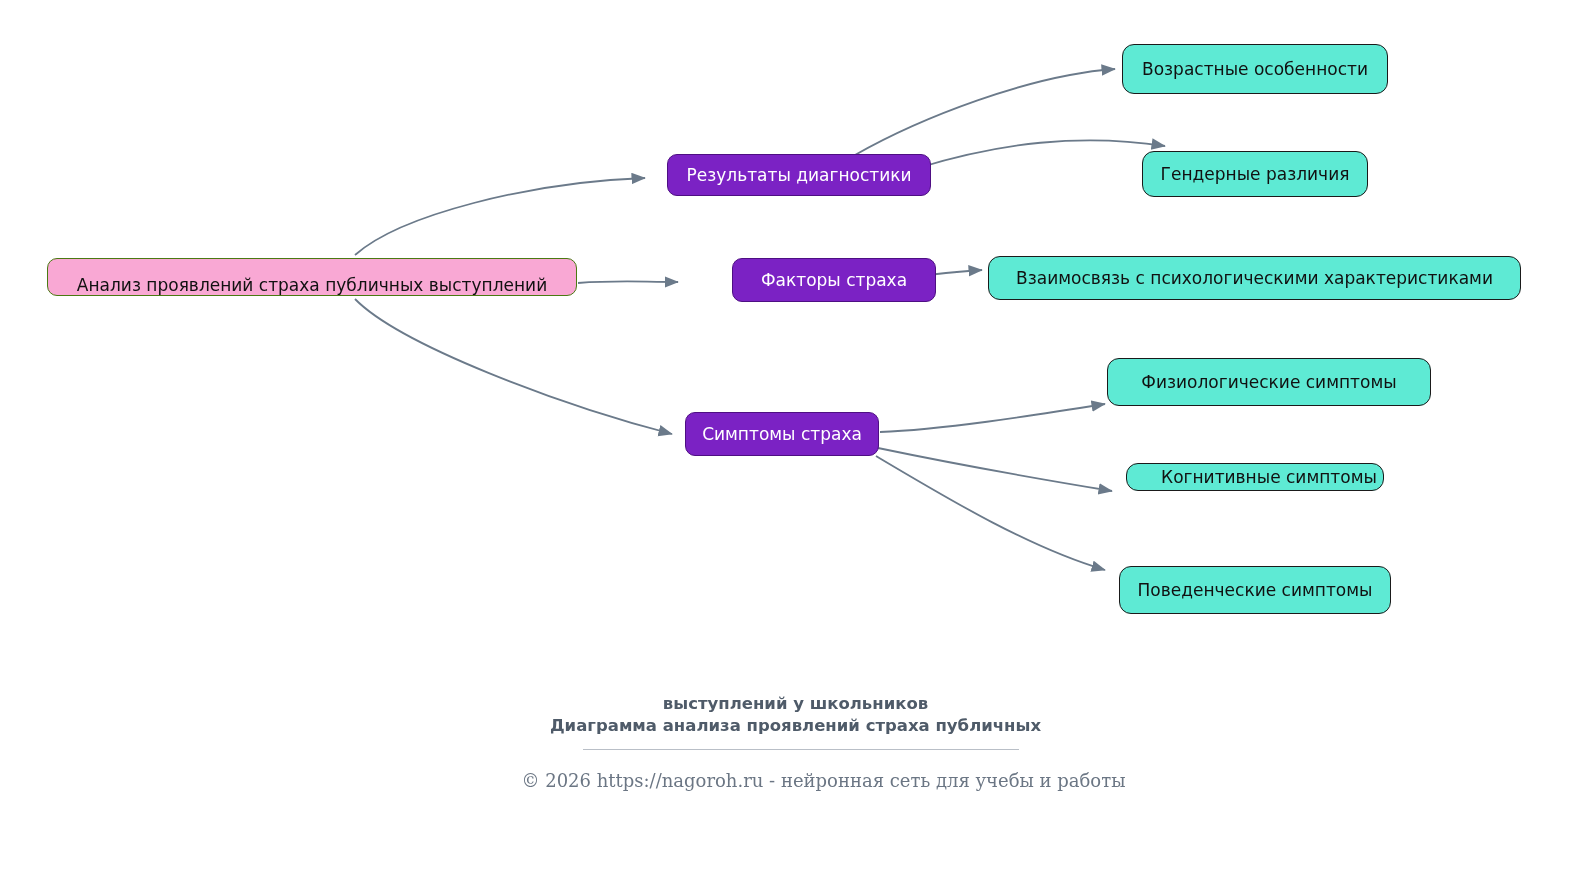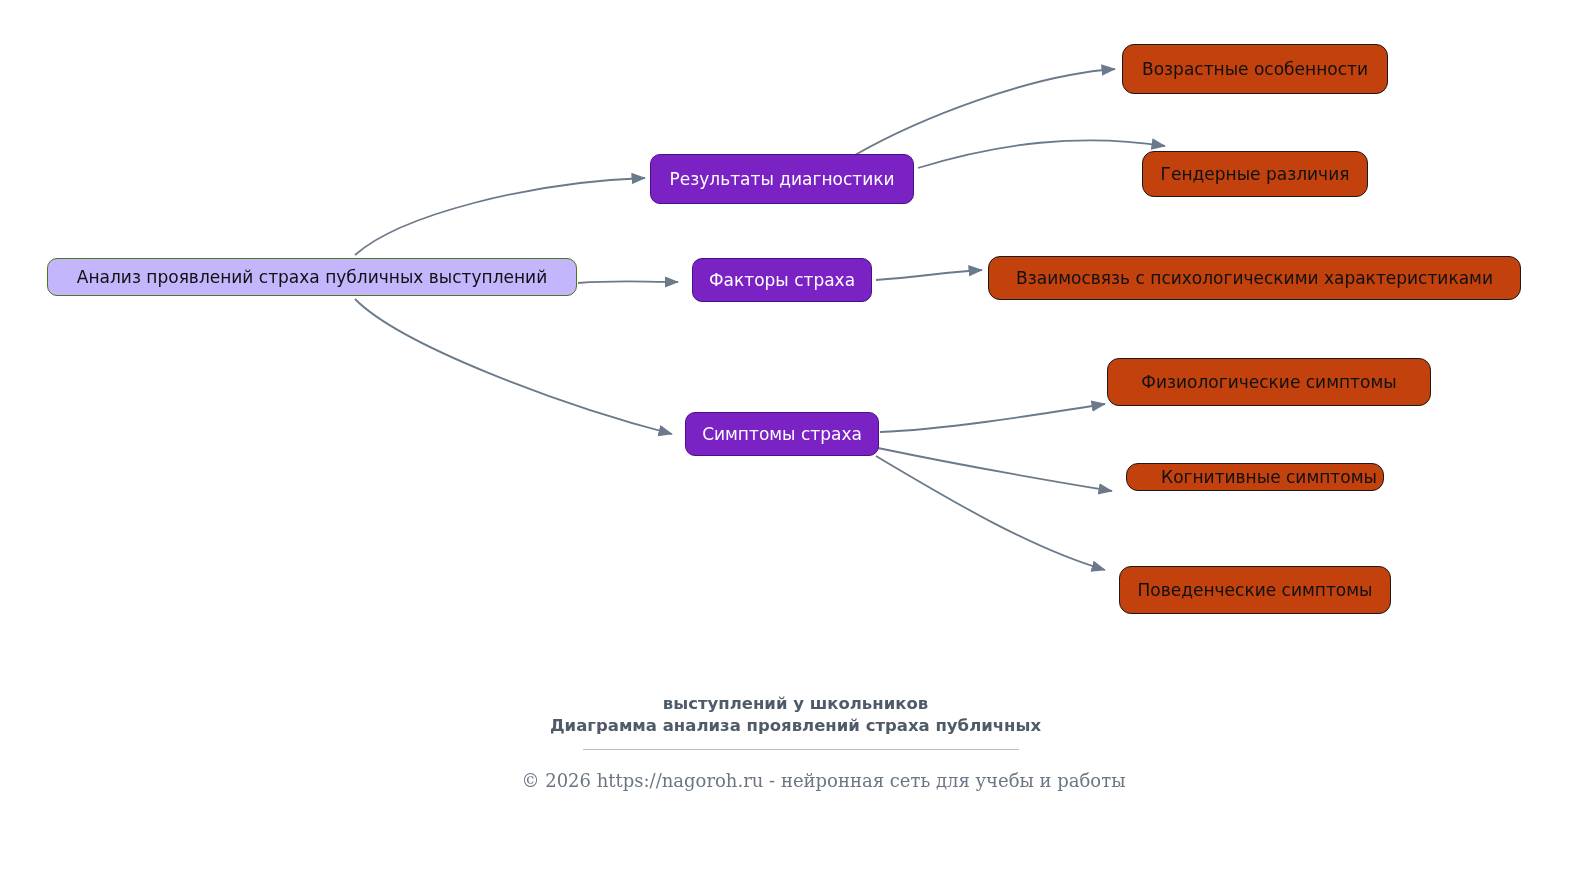--- a/index.html
+++ b/index.html
@@ -34,33 +34,34 @@
     box-sizing: border-box;
     display: flex;
     align-items: center;
     justify-content: center;
     text-align: center;
     border-radius: 10px;
     white-space: nowrap;
     line-height: 1.2;
   }
   .node-root {
-    background: #c4b5fd;
+    background: #f9a8d4;
     border: 1.4px solid #4a7a12;
     color: #111111;
     font-size: 17px;
+    align-items: flex-end;
   }
   .node-branch {
     background: #7b22c4;
     border: 1.4px solid #4e0f83;
     color: #ffffff;
     font-size: 17px;
   }
   .node-leaf {
-    background: #c2410c;
+    background: #5eead4;
     border: 1.6px solid #1a1a1a;
     color: #111111;
     font-size: 17px;
     border-radius: 12px;
   }
   .caption {
     position: absolute;
     left: 0;
     width: 1591px;
     text-align: center;
@@ -112,25 +113,25 @@
       <path d="M880,432 C940,430 1030,416 1105,404"></path>
       <path d="M878,448 C950,463 1045,480 1112,491"></path>
       <path d="M876,456 C950,500 1030,548 1105,570"></path>
     </g>
   </svg>
 
   <div class="node node-root" style="left:47px; top:258px; width:530px; height:38px;">
     <span>Анализ проявлений страха публичных выступлений</span>
   </div>
 
-  <div class="node node-branch" style="left:650px; top:154px; width:264px; height:50px;">
+  <div class="node node-branch" style="left:667px; top:154px; width:264px; height:42px;">
     <span>Результаты диагностики</span>
   </div>
 
-  <div class="node node-branch" style="left:692px; top:258px; width:180px; height:44px;">
+  <div class="node node-branch" style="left:732px; top:258px; width:204px; height:44px;">
     <span>Факторы страха</span>
   </div>
 
   <div class="node node-branch" style="left:685px; top:412px; width:194px; height:44px;">
     <span>Симптомы страха</span>
   </div>
 
   <div class="node node-leaf" style="left:1122px; top:44px; width:266px; height:50px;">
     <span>Возрастные особенности</span>
   </div>

